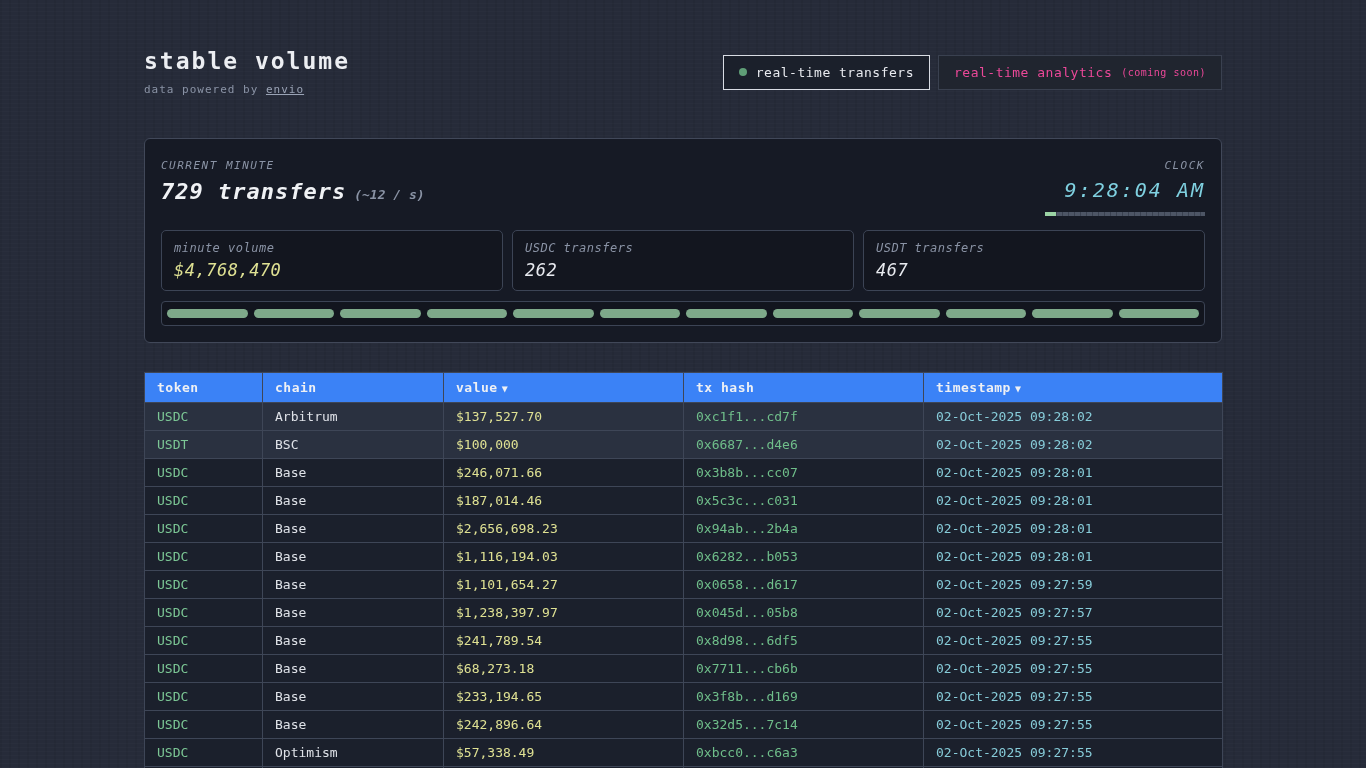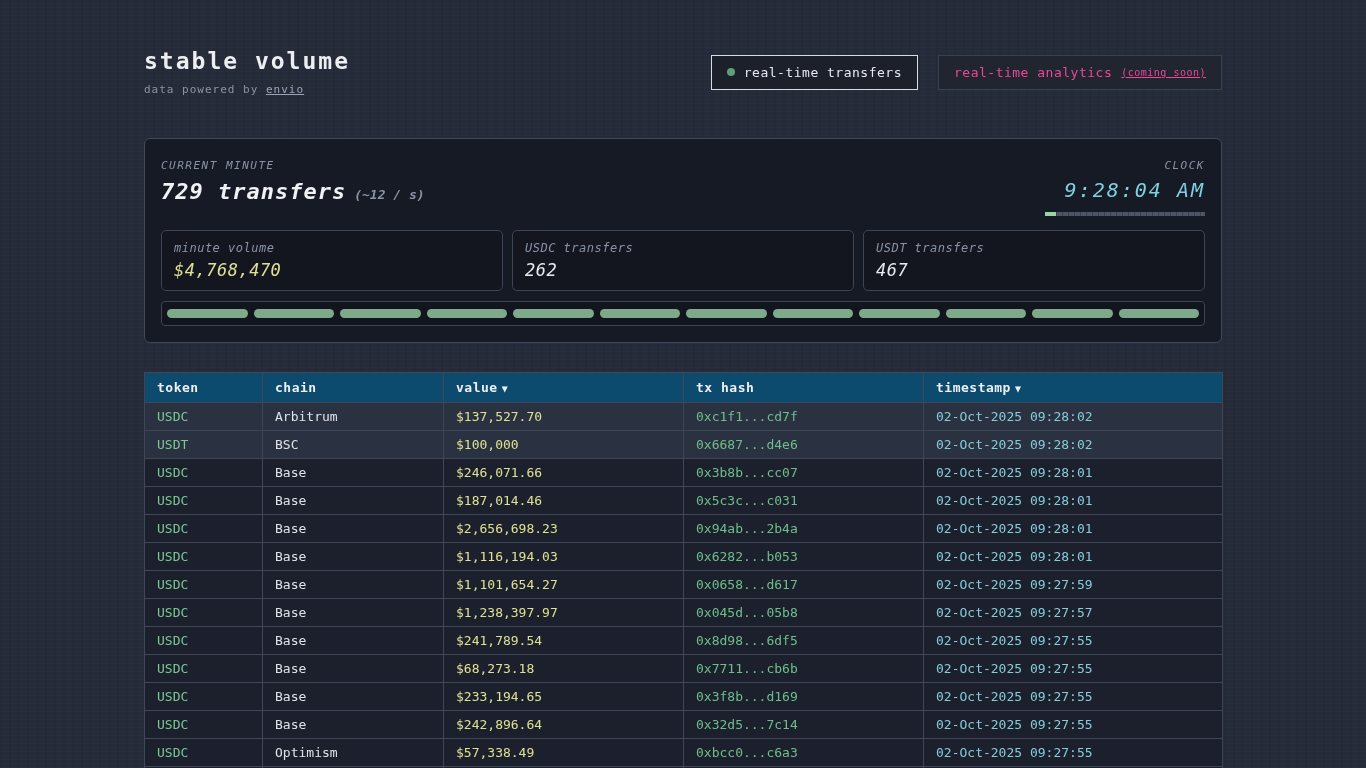--- a/index.html
+++ b/index.html
@@ -12,26 +12,26 @@
       repeating-linear-gradient(90deg, rgba(0,0,0,0.05) 0 2px, transparent 2px 9px);
     color:#e8eaef;
   }
   .container{ width:1078px; margin:0 auto; }
 
   
   .topbar{ display:flex; justify-content:space-between; align-items:center; padding-top:48px; }
   .title{ font-size:23px; font-weight:bold; letter-spacing:2px; color:#eceef2; }
   .subtitle{ font-size:11px; color:#8a93a5; margin-top:9px; letter-spacing:1px; }
   .subtitle a{ color:#9aa3b5; text-decoration:underline; cursor:pointer; }
-  .tabs{ display:flex; gap:20px; align-items:flex-start; }
+  .tabs{ display:flex; gap:8px; align-items:flex-start; }
   .tab{ font-size:13px; padding:9px 15px; border:1px solid #3a4150; background:#20252f;
         color:#ec4899; display:flex; align-items:center; gap:9px; cursor:pointer; letter-spacing:0.5px; }
   .tab.active{ border:1px solid #d8dce3; background:#1b202b; color:#e8eaef; }
   .dot{ width:8px; height:8px; border-radius:50%; background:#5f9e77; display:inline-block; }
-  .tab .soon{ font-size:10px;text-decoration:underline; }
+  .tab .soon{ font-size:10px; }
 
   
   .panel{ margin-top:42px; border:1px solid #414859; border-radius:6px;
           background:#161a25; padding:20px 16px 16px 16px;font-style:italic; }
   .panel-top{ display:flex; justify-content:space-between; align-items:flex-start; }
   .label{ font-size:11px; color:#8a93a5; letter-spacing:1.5px; }
   .big-line{ margin-top:7px; display:flex; align-items:baseline; gap:8px; }
   .big{ font-size:22px; font-weight:bold; color:#f0f2f5; letter-spacing:1px; }
   .rate{ font-size:13px; color:#8a93a5; font-weight:bold; }
   .clock-wrap{ text-align:right; }
@@ -47,21 +47,21 @@
   .box-value.vol{ color:#dfe193; }
 
   .segbar{ margin-top:10px; border:1px solid #3c4455; border-radius:4px; background:#12151e;
            padding:7px 5px; display:flex; gap:6px; }
   .seg{ flex:1; height:9px; border-radius:5px; background:#7ea98a; }
 
   
   .tablewrap{ margin-top:29px; }
   table{ width:100%; border-collapse:collapse; table-layout:fixed; background:#1b202c; }
   th, td{ border:1px solid #3e4657; text-align:left; font-size:13px; overflow:hidden; white-space:nowrap; }
-  th{ padding:7px 12px; color:#eef0f4; font-weight:bold; background:#0c4a6e; letter-spacing:0.5px; }
+  th{ padding:7px 12px; color:#eef0f4; font-weight:bold; background:#3b82f6; letter-spacing:0.5px; }
   td{ padding:5px 12px; height:28px; }
   th .arrow{ font-size:10px; margin-left:4px; }
   col.c-token{ width:118px; } col.c-chain{ width:181px; } col.c-value{ width:240px; }
   col.c-hash{ width:240px; } col.c-ts{ width:299px; }
   td.token{ color:#7cc795; }
   td.chain{ color:#dfe2e8; }
   td.value{ color:#dfe193; }
   td.hash{ color:#6fbe8a; cursor:pointer; }
   td.ts{ color:#87ccd9; }
   tr.hl td{ background:#2a3140; }

